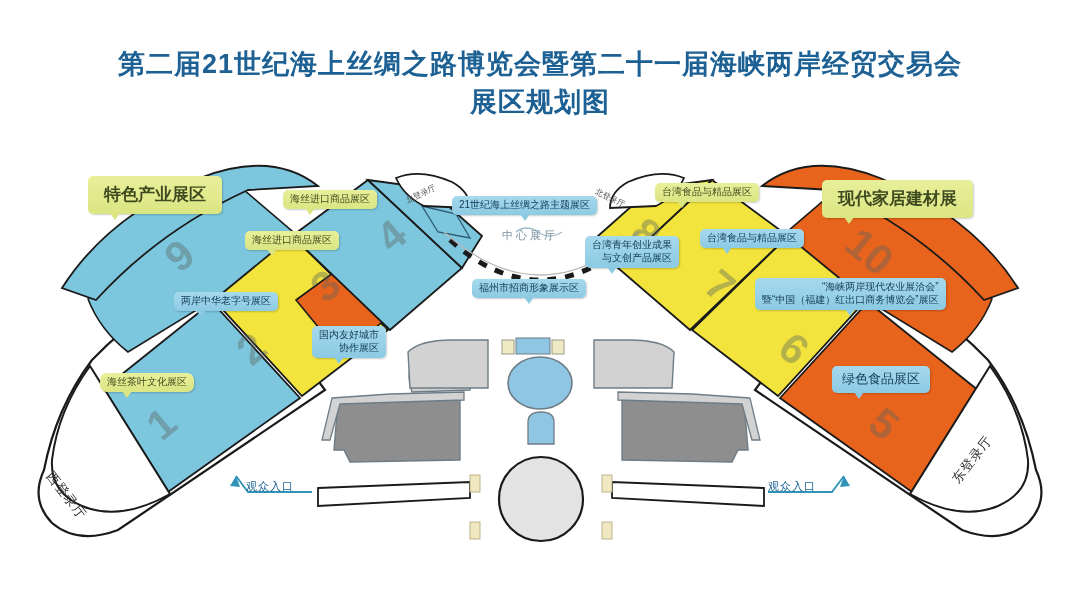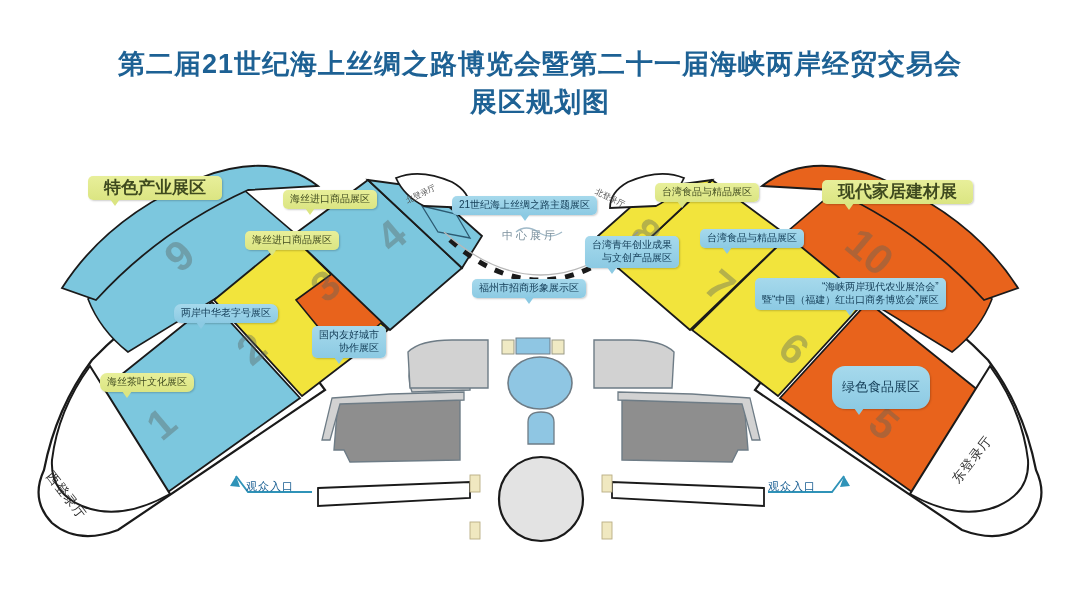--- a/index.html
+++ b/index.html
@@ -43,22 +43,22 @@
   .callout.blue   { background: linear-gradient(#a6d9ec,#8ccae3); color:#123b55;text-align:right; }
   .callout::after {
     content:""; position:absolute; width:0; height:0;
     border-left:5px solid transparent; border-right:5px solid transparent;
     bottom:-6px; left:22px;
   }
   .callout.green::after  { border-top:7px solid #dbe582; }
   .callout.blue::after   { border-top:7px solid #8ccae3; }
   .callout.tail-mid::after { left:50%; margin-left:-5px; }
 
-  .callout.big { font-size: 17px; font-weight: bold; padding: 1px 16px; }
-  .callout.mid { font-size: 13px; padding: 13px 10px; border-radius: 13px; }
+  .callout.big { font-size: 17px; font-weight: bold; padding: 8px 16px; }
+  .callout.mid { font-size: 13px; padding: 5px 10px; }
 
   
   .zone-num {
     position: absolute;
     font-size: 42px;
     font-weight: bold;
     color: rgba(90,100,95,0.40);
     user-select: none;
     pointer-events: none;
   }
@@ -196,21 +196,21 @@
   <div class="zone-num" style="left:782px; top:325px; transform:rotate(40deg);">6</div>
   <div class="zone-num" style="left:708px; top:262px; transform:rotate(40deg);">7</div>
   <div class="zone-num" style="left:634px; top:210px; transform:rotate(40deg);">8</div>
 
   <div class="callout green big" style="left:88px; top:176px;">特色产业展区</div>
 
   <div class="callout green" style="left:283px; top:190px;">海丝进口商品展区</div>
 
   <div class="callout green" style="left:245px; top:231px;">海丝进口商品展区</div>
 
-  <div class="callout blue" style="left:174px; top:304px;border-radius:7px;">两岸中华老字号展区</div>
+  <div class="callout blue" style="left:174px; top:292px;">两岸中华老字号展区</div>
 
   <div class="callout blue" style="left:312px; top:326px;">
     <span>国内友好城市</span><br>
     <span>协作展区</span>
   </div>
 
   <div class="callout green" style="left:100px; top:373px;border-radius:7px;">海丝茶叶文化展区</div>
 
   <div class="callout blue tail-mid" style="left:452px; top:196px;">21世纪海上丝绸之路主题展区</div>
 

